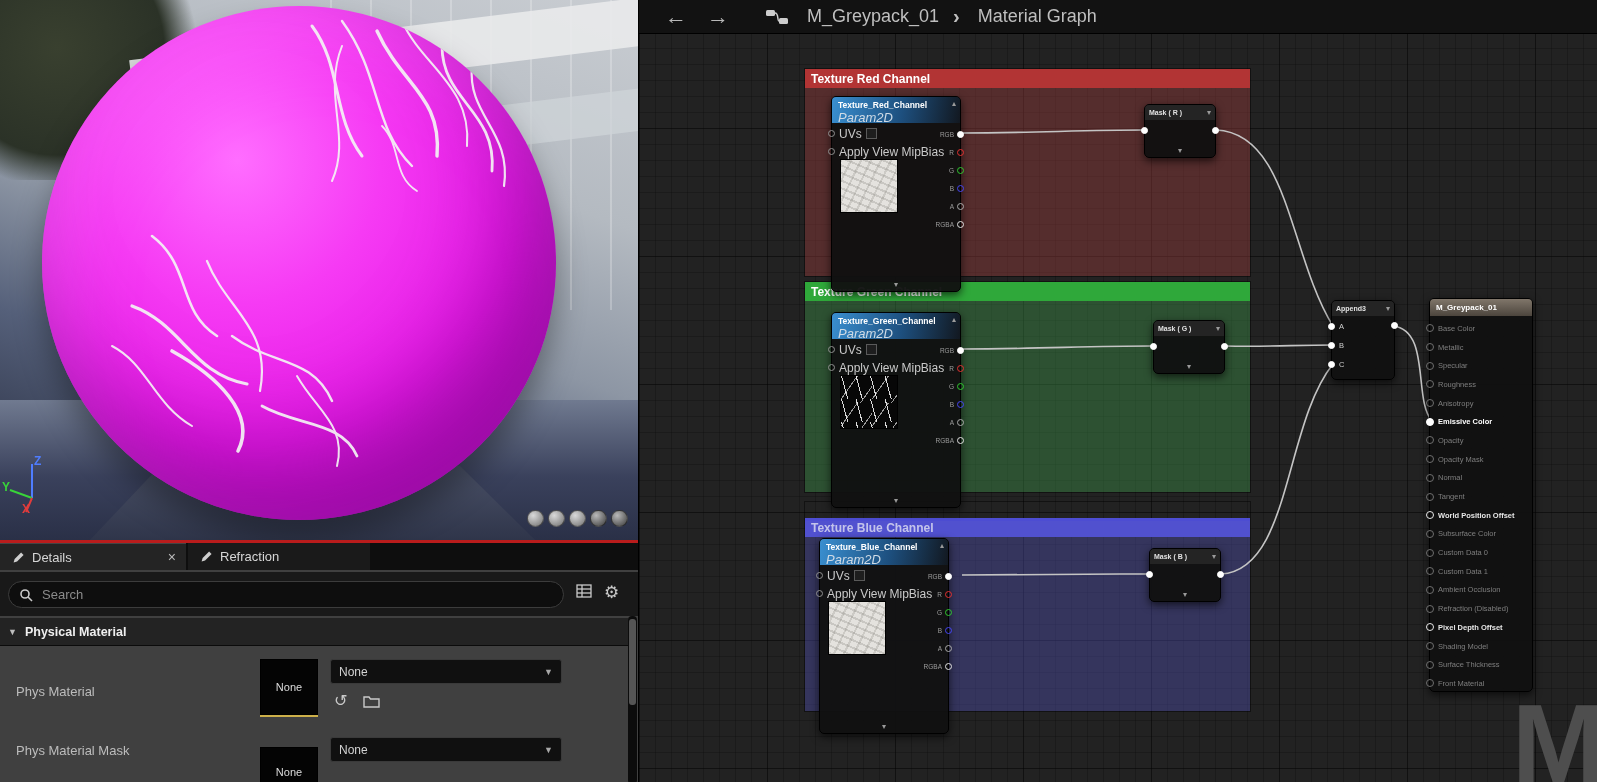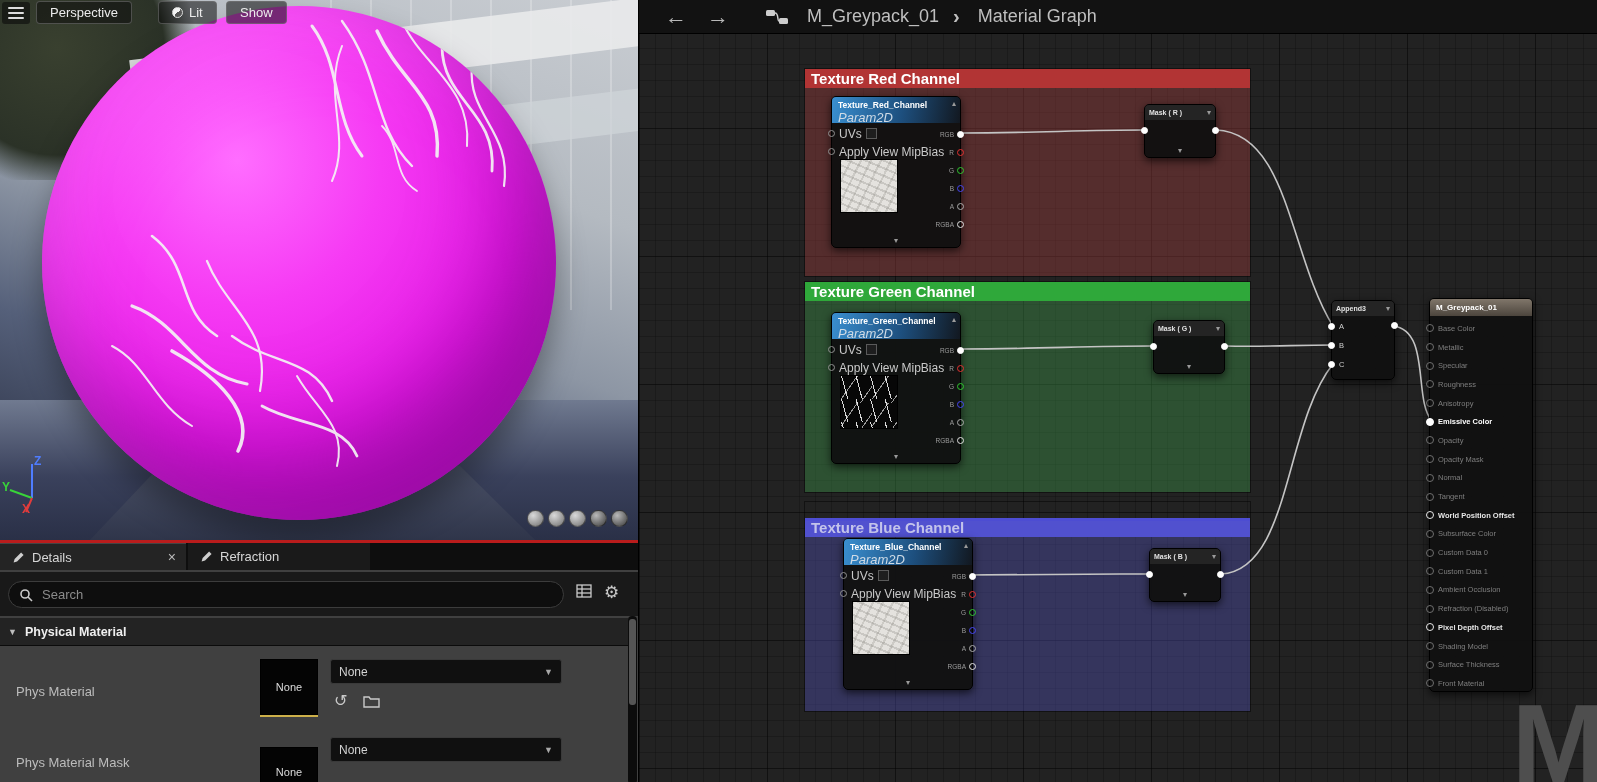--- a/index.html
+++ b/index.html
@@ -103,42 +103,42 @@
          background-size:128px 128px,128px 128px,16px 16px,16px 16px;}
   .graph-toolbar{position:absolute;left:0;top:0;width:100%;height:34px;background:#121212;
                  border-bottom:1px solid #000;display:flex;align-items:center;z-index:10;}
   .nav-arrow{color:#b9b9b9;font-size:22px;margin-left:26px;cursor:pointer;line-height:22px;}
   .graph-glyph{margin-left:36px;}
   .crumb{color:#bfbfbf;font-size:18px;margin-left:18px;cursor:pointer;white-space:nowrap;}
   .crumb-sep{color:#bfbfbf;font-size:20px;font-weight:bold;margin-left:14px;cursor:default;}
 
   .comment{position:absolute;border:1px solid rgba(0,0,0,.45);z-index:1;}
   .comment-head{height:19px;display:flex;align-items:center;padding:0 6px;
-                font-size:15px;font-weight:bold;color:#fff;cursor:move;}
+                font-size:12px;font-weight:bold;color:#fff;cursor:move;}
   .comment-body{position:absolute;left:0;right:0;top:19px;bottom:0;}
   #comment-red{left:165px;top:68px;width:447px;height:209px;}
   #comment-red .comment-head{background:#b23434;}
   #comment-red .comment-body{background:rgba(158,62,62,.42);}
   #comment-green{left:165px;top:281px;width:447px;height:212px;}
   #comment-green .comment-head{background:#2fa83a;}
   #comment-green .comment-body{background:rgba(62,152,74,.40);}
   #comment-blue{left:165px;top:501px;width:447px;height:211px;}
   #comment-blue .comment-head{background:#4d4dd3;margin-top:16px;}
   #comment-blue .comment-body{background:rgba(88,88,200,.36);}
 
   #wires{position:absolute;left:0;top:0;z-index:2;pointer-events:none;}
 
   .node{position:absolute;background:rgba(17,17,17,.96);border:1px solid #000;border-radius:5px;
         box-shadow:0 3px 9px rgba(0,0,0,.65);z-index:3;cursor:pointer;}
   .pin{width:7px;height:7px;border:1.4px solid #8f8f8f;border-radius:50%;display:inline-block;flex:none;}
   .pin.filled{background:#fff;border-color:#fff;}
   .chev{color:#9a9a9a;font-size:8px;line-height:8px;}
   .node-expander{position:absolute;bottom:2px;left:50%;transform:translateX(-50%);}
 
-  .tex-node{width:130px;height:152px;}
+  .tex-node{width:130px;height:196px;}
   .tex-head{height:26px;border-radius:4px 4px 0 0;padding:3px 6px 0 6px;position:relative;
             background:linear-gradient(100deg,#3a8fd0 0%,#1d4f7e 55%,#121820 100%);}
   .tex-title{font-size:8.5px;font-weight:bold;color:#fff;white-space:nowrap;}
   .tex-sub{font-size:13px;font-style:italic;color:#cfdbe6;}
   .tex-head .chev{position:absolute;right:4px;top:3px;}
   .tex-row{display:flex;align-items:center;gap:4px;height:15px;margin-top:3px;}
   .tex-row .pin{margin-left:-4px;}
   .tex-label{font-size:12px;color:#c9c9c9;white-space:nowrap;}
   .uvs-box{width:11px;height:11px;border:1px solid #5a5a5a;background:#1e1e1e;display:inline-block;}
   .tex-thumb{position:absolute;left:8px;top:62px;width:58px;height:54px;border:1px solid #000;}
@@ -219,37 +219,20 @@
           <path d="M165 255 C185 305 230 322 218 385" stroke-width="2.2"></path>
           <path d="M130 345 C175 370 215 408 196 445" stroke-width="3.6"></path>
           <path d="M70 340 C105 358 112 398 150 420" stroke-width="2"></path>
           <path d="M190 330 C230 360 270 350 290 395" stroke-width="2.4"></path>
           <path d="M220 400 C255 420 300 415 315 450" stroke-width="2.8"></path>
           <path d="M255 370 C275 405 305 420 295 460" stroke-width="2"></path>
         </g>
       </svg>
     </div>
 
-    <div class="vp-toolbar">
-      <div class="hamburger">
-          <i></i>
-          <i></i>
-          <i></i>
-        </div>
-      <button class="vp-btn" id="btn-perspective">
-        <span>Perspective</span>
-      </button>
-      <button class="vp-btn" id="btn-lit">
-        <span class="lit-icon"></span>
-        <span>Lit</span>
-      </button>
-      <button class="vp-btn" id="btn-show">
-        <span>Show</span>
-      </button>
-    </div>
 
     <div class="axis-gizmo">
       <svg width="72" height="72">
         <line x1="30" y1="48" x2="30" y2="14" stroke="#4f7dff" stroke-width="2"></line>
         <line x1="30" y1="48" x2="8" y2="40" stroke="#39d439" stroke-width="2"></line>
         <line x1="30" y1="48" x2="24" y2="62" stroke="#e23c3c" stroke-width="2"></line>
       </svg>
       <span class="axis-label axis-z">Z</span>
       <span class="axis-label axis-y">Y</span>
       <span class="axis-label axis-x">X</span>
@@ -312,21 +295,21 @@
       <span>None</span>
       <span class="chev">▼</span>
     </div>
     <div class="asset-icons" style="top:150px;">
       <span class="undo-icon">↺</span>
       <svg class="folder-icon" width="17" height="14" viewBox="0 0 17 14">
         <path d="M1 3 h5 l1.5 2 H16 v8 H1 z" fill="none" stroke="#c9c9c9" stroke-width="1.4"></path>
       </svg>
     </div>
 
-    <span class="detail-row-label" style="top:212px;text-align:center;">Phys Material Mask</span>
+    <span class="detail-row-label" style="top:200px;text-align:center;">Phys Material Mask</span>
     <div class="none-thumb" style="top:204px;height:50px;">None</div>
     <div class="combo" style="top:194px;">
       <span>None</span>
       <span class="chev">▼</span>
     </div>
 
     <div class="vscrollbar">
       <div class="vthumb"></div>
     </div>
   </section>
@@ -466,21 +449,21 @@
           </div>
 
           <div class="tex-out">
             <span class="tex-out-label">RGBA</span>
             <span class="pin rgba"></span>
           </div>
         </div>
       <span class="chev node-expander">▾</span>
     </div>
 
-    <div class="node tex-node" style="left:204px;top:538px;">
+    <div class="node tex-node" style="left:180px;top:538px;">
       <div class="tex-head">
         <div class="tex-title">Texture_Blue_Channel</div>
         <div class="tex-sub">Param2D</div>
         <span class="chev">▴</span>
       </div>
       <div class="tex-row">
         <span class="pin"></span>
         <span class="tex-label">UVs</span>
         <span class="uvs-box"></span>
       </div>

